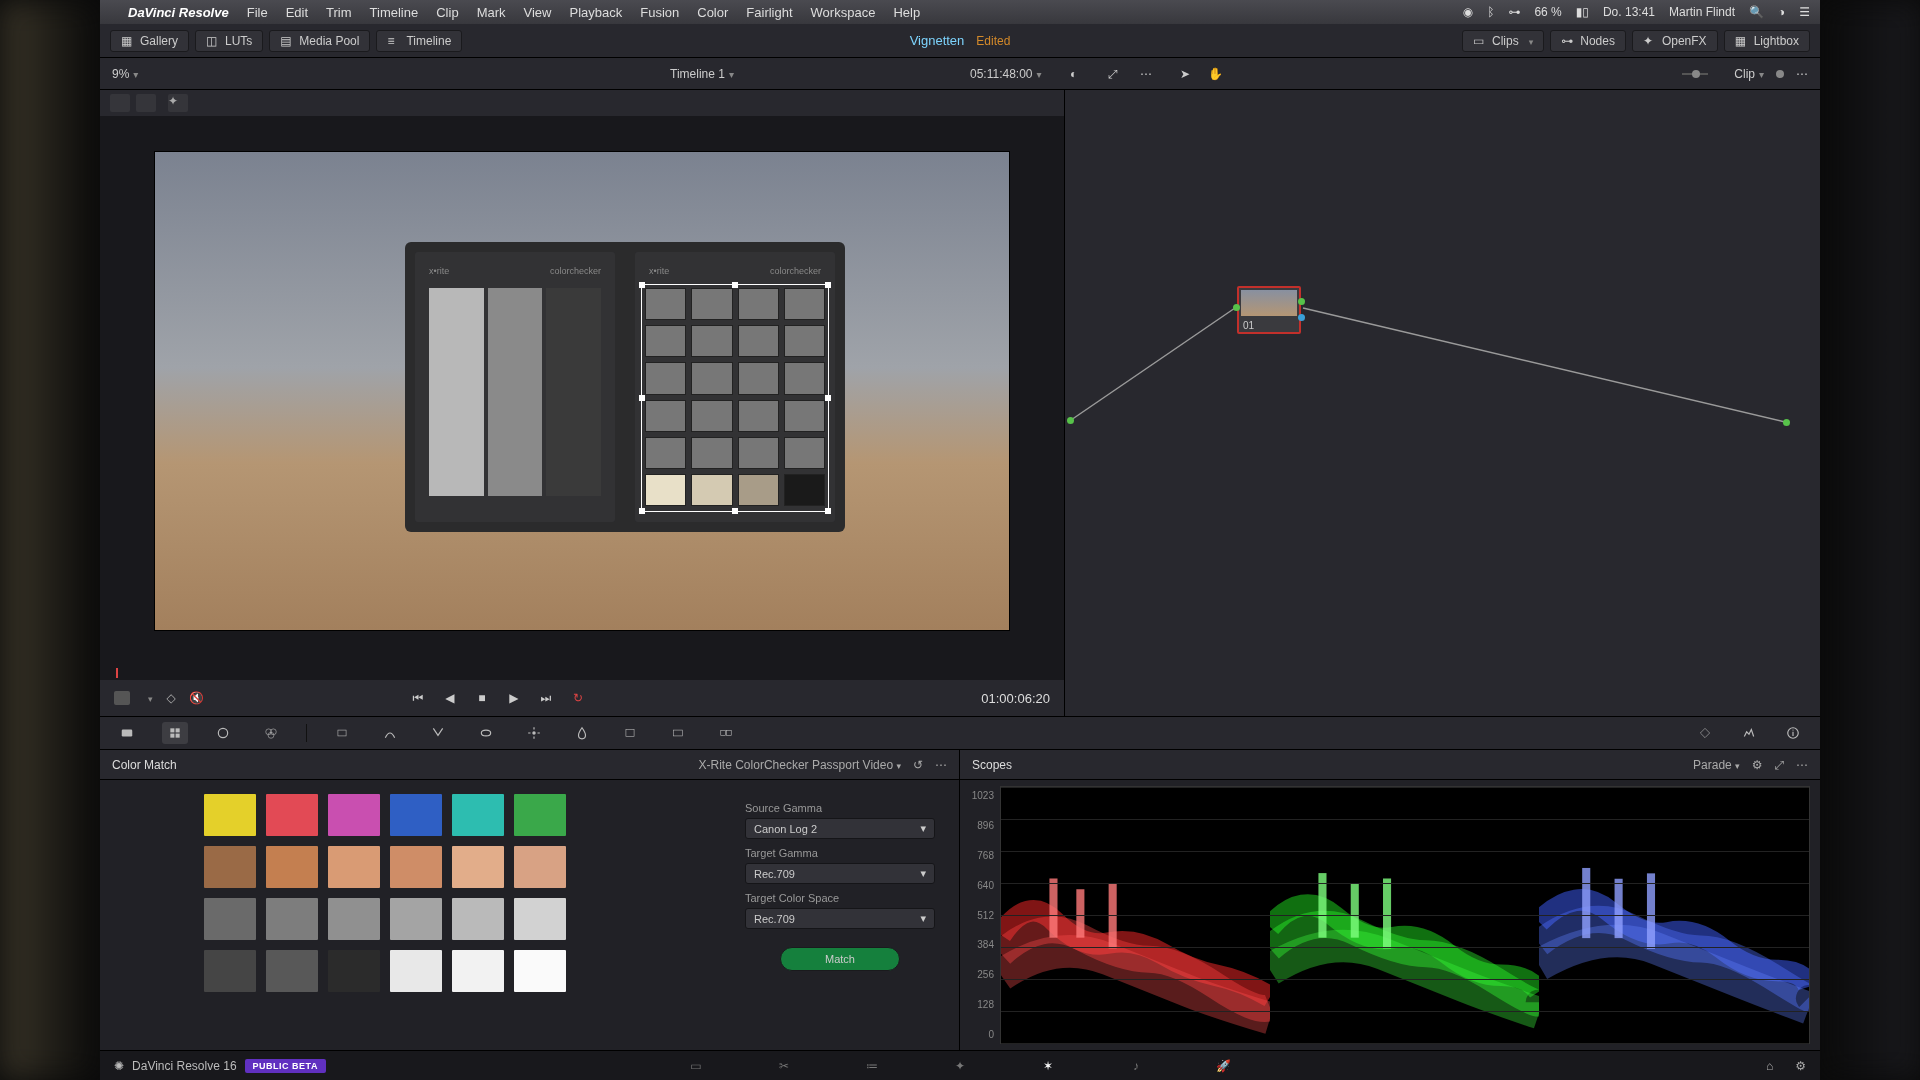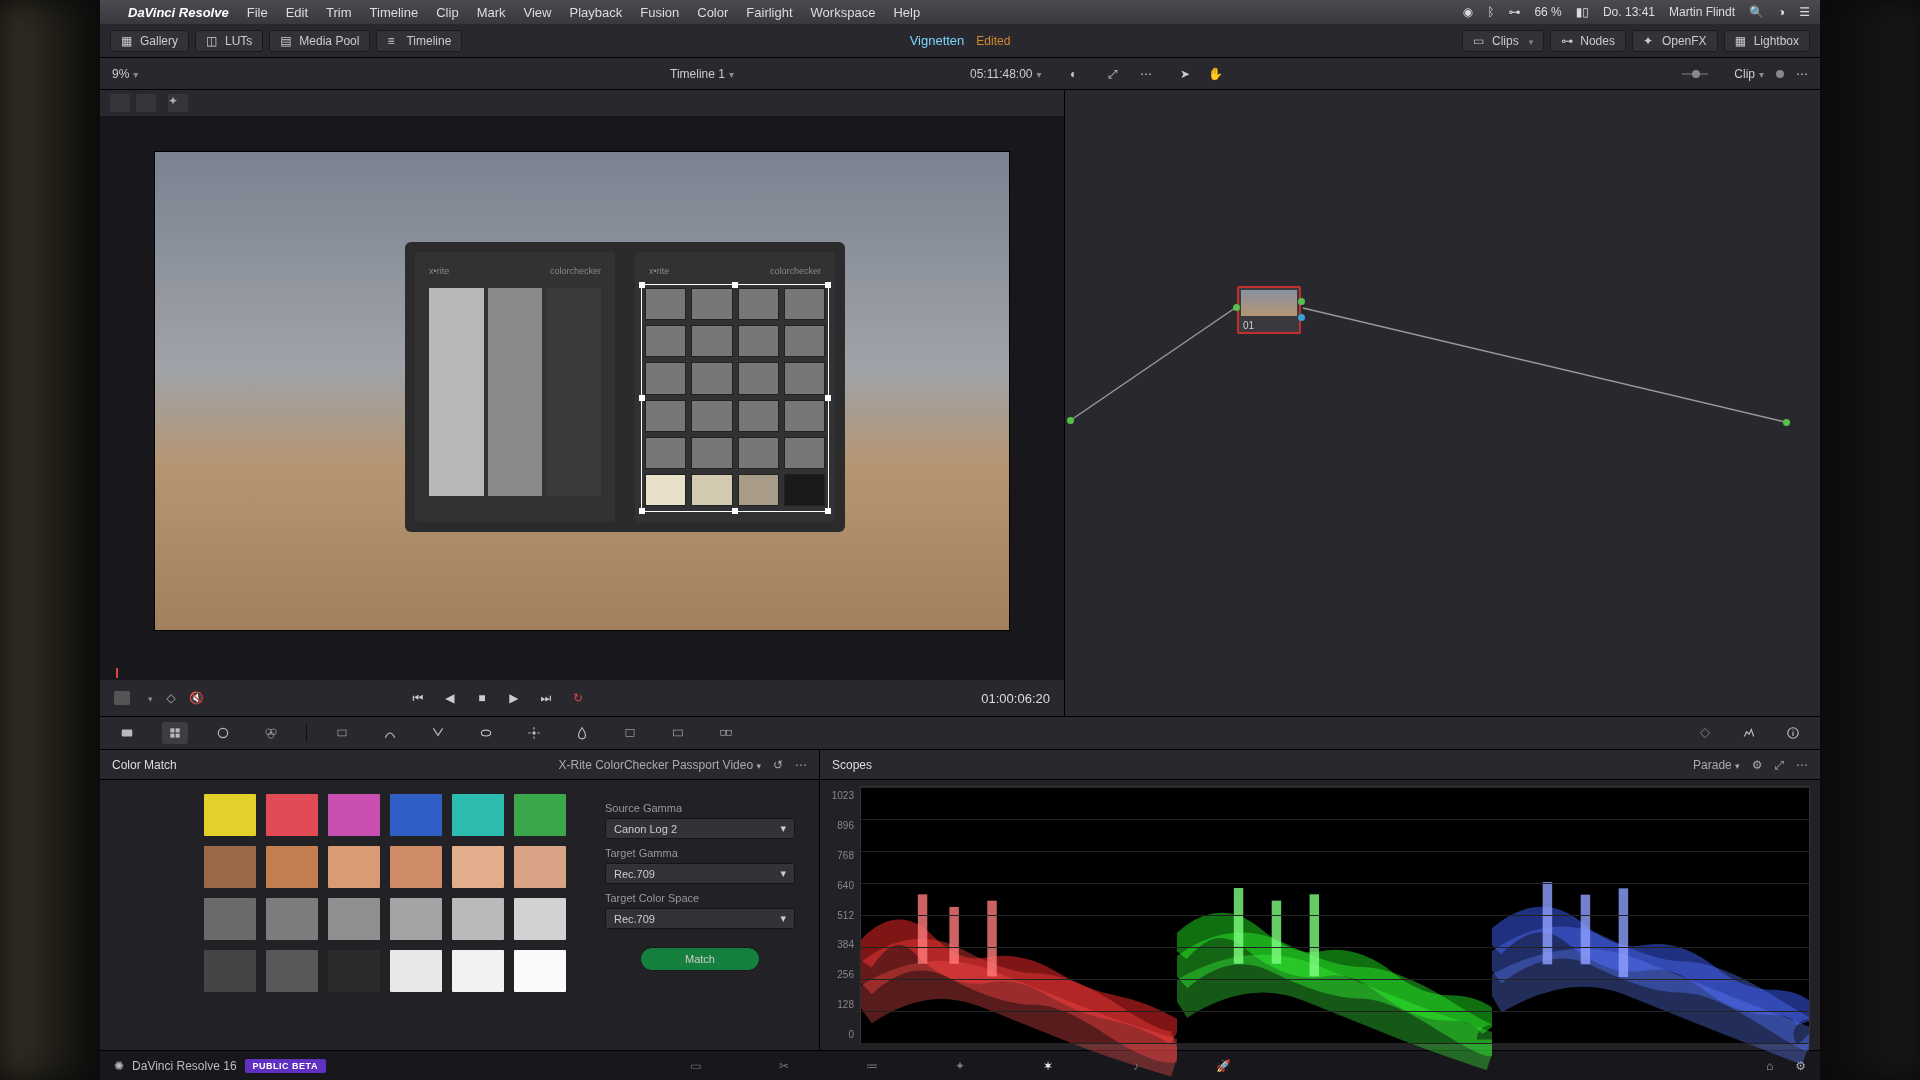--- a/index.html
+++ b/index.html
@@ -88,21 +88,21 @@
 .mid-toolbar .right { margin-left:auto; display:flex; gap:18px; }
 
 
 .bottom { height: 300px; display:flex; background:#212126; }
 .panel { display:flex; flex-direction:column; }
 .panel-header { height:30px; display:flex; align-items:center; padding:0 12px; background:#28282e; border-bottom:1px solid #000; font-size:12px; color:#ddd; }
 .panel-header .ph-right { margin-left:auto; display:flex; gap:12px; align-items:center; color:#aaa; }
 .panel-body { flex:1; padding:14px; position:relative; }
 
 
-.cm-panel { width:720px; border-right:1px solid #000; }
+.cm-panel { width:860px; border-right:1px solid #000; }
 .cm-swatches { display:grid; grid-template-columns:repeat(6,52px); grid-auto-rows:42px; gap:10px; margin-left:90px; }
 .cm-swatches div { border-radius:1px; }
 .cm-controls { position:absolute; right:24px; top:14px; width:190px; font-size:11px; color:#999; }
 .cm-controls .lbl { margin-bottom:4px; margin-top:8px; display:block; }
 .cm-controls .sel { background:#323238; border:1px solid #151518; border-radius:3px; padding:3px 8px; color:#ccc; display:flex; justify-content:space-between; align-items:center; }
 .cm-controls .row2 { display:flex; gap:14px; margin-top:8px; }
 .cm-controls .row2 .col { flex:1; }
 .cm-controls .inp { background:#323238; border:1px solid #151518; border-radius:3px; padding:3px 6px; color:#ccc; display:flex; justify-content:space-between; }
 .cm-controls .match-btn { margin-top:18px; background:#15803d; border:1px solid #1a1a1d; border-radius:12px; padding:5px 0; text-align:center; color:#ccc; width:120px; margin-left:auto; margin-right:auto; }
 

